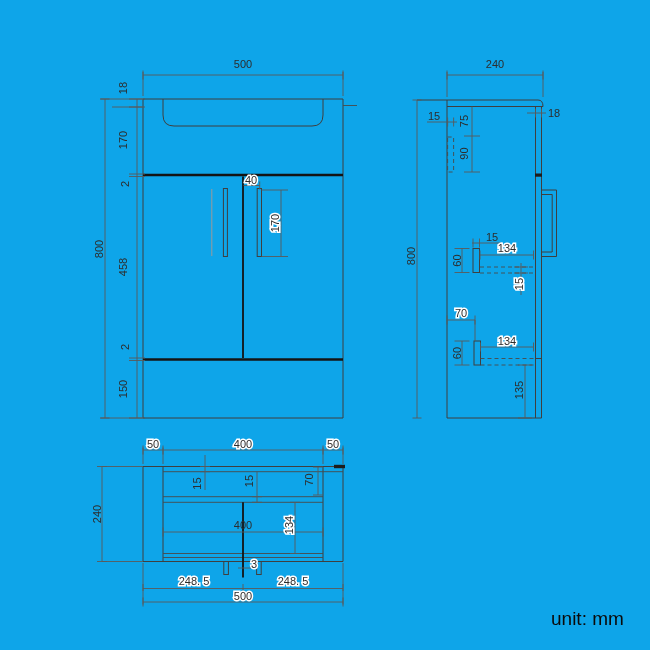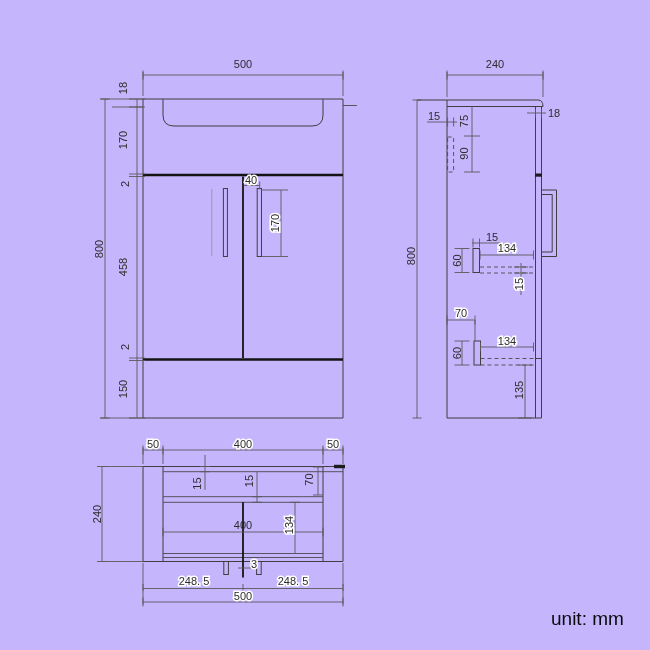--- a/index.html
+++ b/index.html
@@ -1,16 +1,16 @@
 <!DOCTYPE html>
 <html><head>
 <meta charset="utf-8">
 <style>
   html,body{margin:0;padding:0;background:#ffffff;}
-  .page{position:relative;width:650px;height:650px;background:#c4b5fd;overflow:hidden;
+  .page{position:relative;width:650px;height:650px;background:#0ea5e9;overflow:hidden;
         font-family:"Liberation Sans", sans-serif;}
   svg{display:block;}
   .obj{stroke:#3f3f3f;stroke-width:1;fill:none;}
   .obj-thin{stroke:#4a4a4a;stroke-width:0.9;fill:none;}
   .heavy{stroke:#141414;stroke-width:2.4;fill:none;}
   .heavy-mid{stroke:#141414;stroke-width:1.8;fill:none;}
   .dim{stroke:#5a5a5a;stroke-width:0.9;fill:none;}
   .dashed{stroke:#4a4a4a;stroke-width:0.9;fill:none;stroke-dasharray:4 3;}
   .darkfill{fill:#1d1d1d;stroke:none;}
   text{font-family:"Liberation Sans", sans-serif;font-size:11px;fill:#2d2d2d;}

